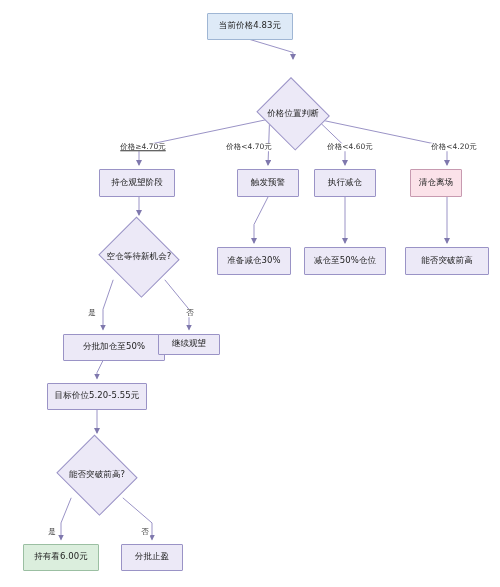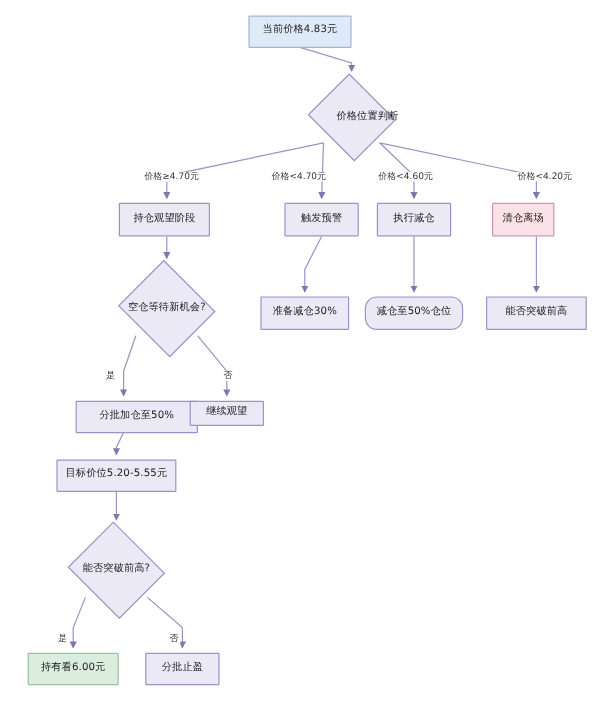--- a/index.html
+++ b/index.html
@@ -108,40 +108,40 @@
         <path d="M103,360.5 L97,372.6 L97,378.5" marker-end="url(#arrowhead)"></path>
         <path d="M97,409.5 L97,433" marker-end="url(#arrowhead)"></path>
         <path d="M71.2,497.8 L61,522.9350000000001 L61,539.5" marker-end="url(#arrowhead)"></path>
         <path d="M122.8,497.8 L152,522.9350000000001 L152,539.5" marker-end="url(#arrowhead)"></path>
       </g>
   </svg>
   <div id="node-layer">
       <div class="node node-rect variant-blue" style="left: 207px; top: 12.5px; width: 86px; height: 27px;">
         <span class="">当前价格4.83元</span>
       </div>
-      <div class="node node-diamond" style="left: 254px; top: 63px; width: 78px; height: 70px; justify-content: flex-end;">
+      <div class="node node-diamond" style="left: 254px; top: 79px; width: 78px; height: 70px;">
         <div class="diamond-shape"></div>
         <span class="diamond-label">价格位置判断</span>
       </div>
       <div class="node node-rect" style="left: 99px; top: 169px; width: 76px; height: 28px;">
         <span class="">持仓观望阶段</span>
       </div>
       <div class="node node-rect" style="left: 237px; top: 169px; width: 62px; height: 28px;">
         <span class="">触发预警</span>
       </div>
       <div class="node node-rect" style="left: 314px; top: 169px; width: 62px; height: 28px;">
         <span class="">执行减仓</span>
       </div>
       <div class="node node-rect variant-pink" style="left: 410px; top: 169px; width: 52px; height: 28px;">
         <span class="">清仓离场</span>
       </div>
       <div class="node node-rect" style="left: 217px; top: 247px; width: 74px; height: 28px;">
         <span class="">准备减仓30%</span>
       </div>
-      <div class="node node-rect" style="left: 304px; top: 247px; width: 82px; height: 28px; border-radius: 10px;">
+      <div class="node node-rect" style="left: 304px; top: 247px; width: 82px; height: 28px;">
         <span class="">减仓至50%仓位</span>
       </div>
       <div class="node node-rect" style="left: 405px; top: 247px; width: 84px; height: 28px;">
         <span class="">能否突破前高</span>
       </div>
       <div class="node node-diamond" style="left: 96px; top: 219px; width: 86px; height: 76px;">
         <div class="diamond-shape"></div>
         <span class="diamond-label">空仓等待新机会?</span>
       </div>
       <div class="node node-rect" style="left: 63px; top: 333.5px; width: 102px; height: 27px;">
@@ -158,22 +158,22 @@
         <span class="diamond-label">能否突破前高?</span>
       </div>
       <div class="node node-rect variant-green" style="left: 23px; top: 543.5px; width: 76px; height: 27px;">
         <span class="">持有看6.00元</span>
       </div>
       <div class="node node-rect" style="left: 121px; top: 543.5px; width: 62px; height: 27px;">
         <span class="">分批止盈</span>
       </div>
     </div>
   <div id="label-layer">
-      <div class="edge-label" style="left: 143px; top: 147px; transform: translate(-50%, -50%);">价格≥4.70元</div>
+      <div class="edge-label" style="left: 143px; top: 147px; transform: translate(-50%, -50%); text-decoration: underline;">价格≥4.70元</div>
       <div class="edge-label" style="left: 249px; top: 147px; transform: translate(-50%, -50%);">价格&lt;4.70元</div>
-      <div class="edge-label" style="left: 338px; top: 147px; transform: translate(-50%, -50%);">价格&lt;4.60元</div>
+      <div class="edge-label" style="left: 350px; top: 147px; transform: translate(-50%, -50%);">价格&lt;4.60元</div>
       <div class="edge-label" style="left: 454px; top: 147px; transform: translate(-50%, -50%);">价格&lt;4.20元</div>
       <div class="edge-label" style="left: 92px; top: 313px; transform: translate(-50%, -50%);">是</div>
       <div class="edge-label" style="left: 190px; top: 313px; transform: translate(-50%, -50%);">否</div>
       <div class="edge-label" style="left: 52px; top: 532px; transform: translate(-50%, -50%);">是</div>
       <div class="edge-label" style="left: 145px; top: 532px; transform: translate(-50%, -50%);">否</div>
     </div>
 </div>
 
 </body></html>

